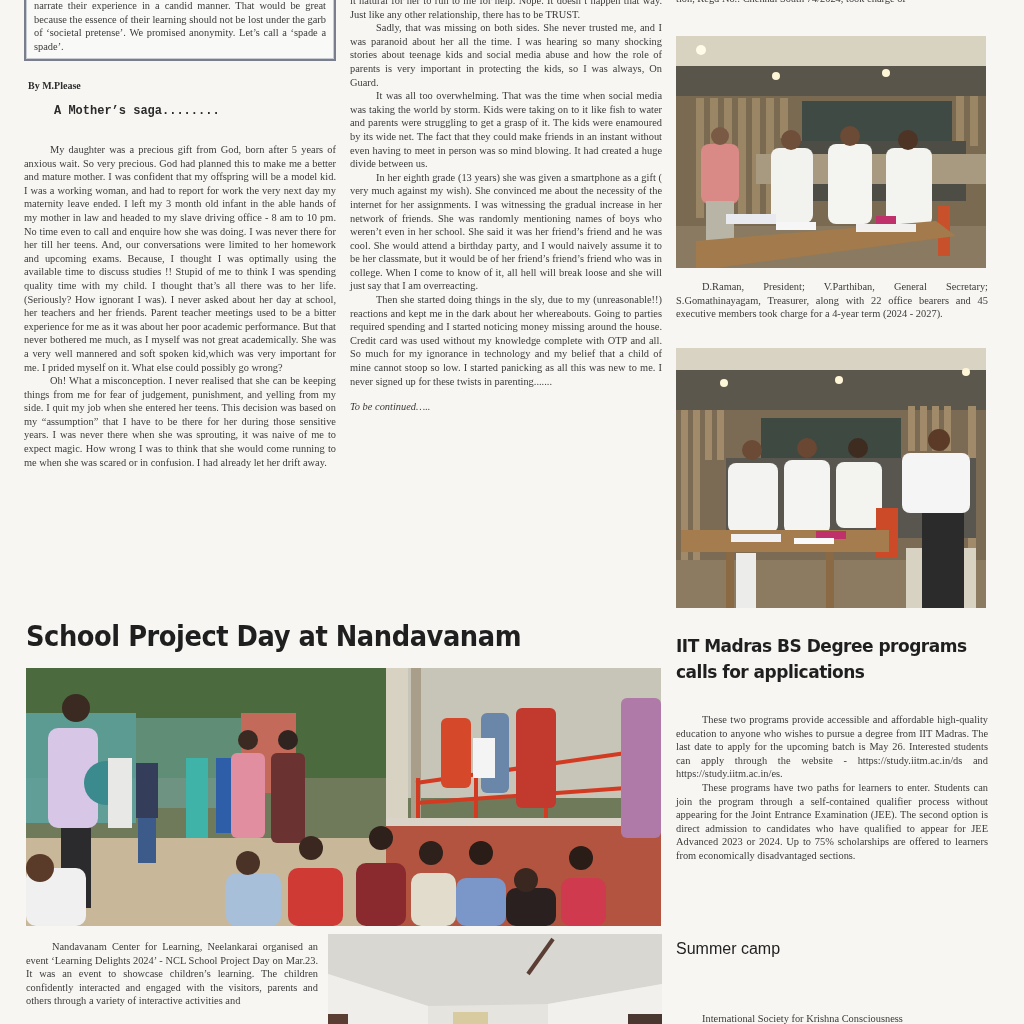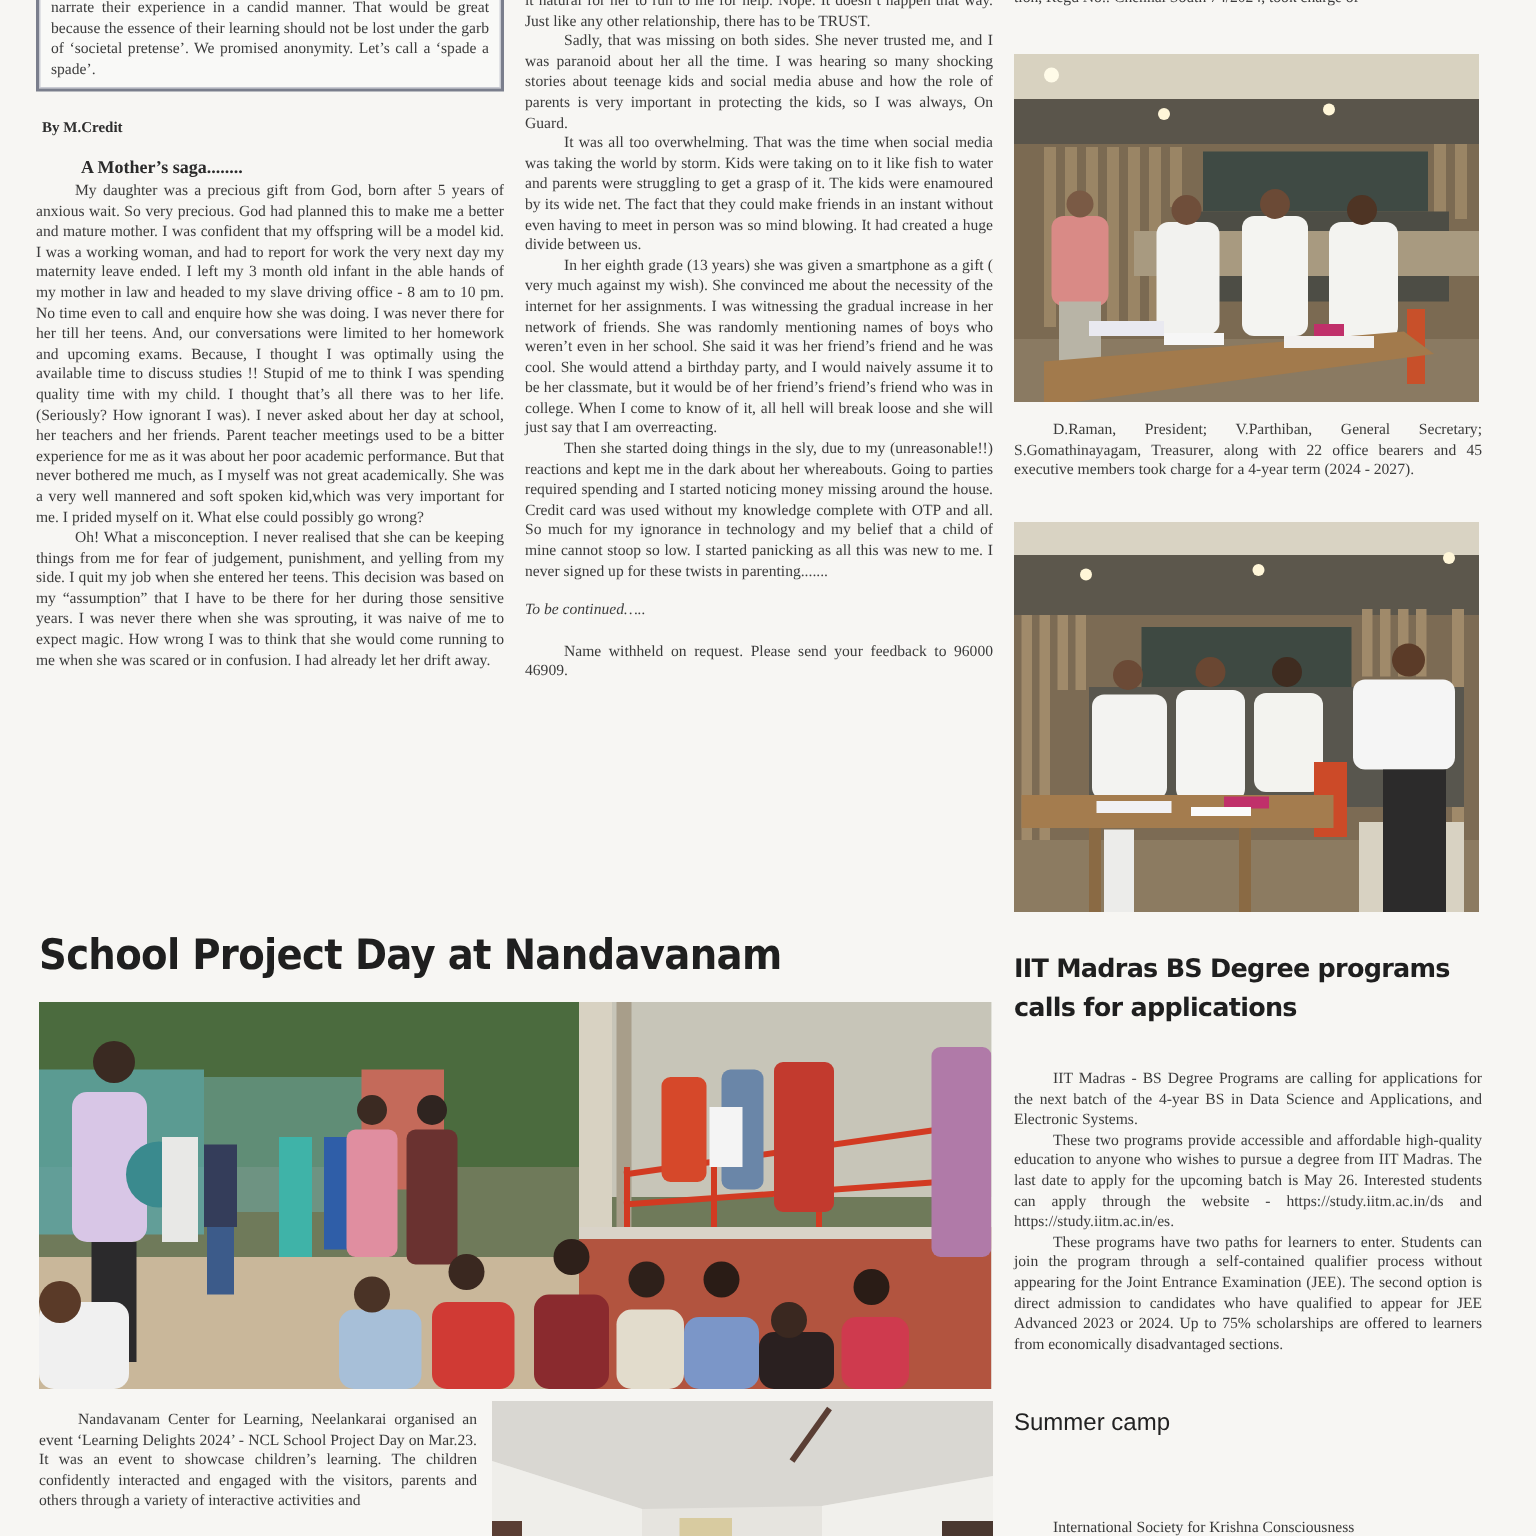--- a/index.html
+++ b/index.html
@@ -32,36 +32,35 @@
   .cont { font-style: italic; text-align: left; }
 </style>
 </head>
 <body>
 
 <div class="abs boxed txt" style="left:24px; top:-6px; width:292px;">
   <p class="noind">narrate their experience in a candid manner. That would be great because the essence of their learning should not be lost under the garb of ‘societal pretense’. We promised anonymity. Let’s call a ‘spade a spade’.</p>
 </div>
 
 <div class="abs" style="left:24px; top:80px; width:312px;">
-  <div class="byline" style="margin-left:4px;">By M.Credit</div>
-  <div class="subhead" style="margin:13px 0 2px 30px;">A Mother’s saga........</div>
+  <div class="byline" style="margin-left:4px;">By M.Please</div>
+  <div class="subhead" style="margin:13px 0 25px 30px;font-family:Liberation Mono, monospace;">A Mother’s saga........</div>
   <div class="txt">
     <p>My daughter was a precious gift from God, born after 5 years of anxious wait. So very precious. God had planned this to make me a better and mature mother. I was confident that my offspring will be a model kid. I was a working woman, and had to report for work the very next day my maternity leave ended. I left my 3 month old infant in the able hands of my mother in law and headed to my slave driving office - 8 am to 10 pm. No time even to call and enquire how she was doing.  I was never there for her till her teens. And, our conversations were limited to her homework and upcoming exams. Because, I thought I was optimally using the available time to discuss studies !! Stupid of me to think I was spending quality time with my child. I thought that’s all there was to her life. (Seriously? How ignorant I was). I never asked about her day at school, her teachers and her friends. Parent teacher meetings used to be a bitter experience for me as it was about her poor academic performance. But that never bothered me much, as I myself was not great academically. She was a very well mannered and soft spoken kid,which was very important for me. I prided myself on it. What else could possibly go wrong?</p>
     <p>Oh! What a misconception. I never realised that she can be keeping things from me for fear of judgement, punishment, and yelling from my side. I quit my job when she entered her teens. This decision was based on my “assumption” that I have to be there for her during those sensitive years. I was never there when she was sprouting, it was naive of me to expect magic. How wrong I was to think that she would come running to me when she was scared or in confusion. I had already let her drift away.</p>
   </div>
 </div>
 
 <div class="abs txt" style="left:350px; top:-6px; width:312px;">
   <p class="noind">it natural for her to run to me for help. Nope. It doesn’t happen that way. Just like any other relationship, there has to be TRUST.</p>
   <p>Sadly, that was missing on both sides. She never trusted me, and I was paranoid about her all the time. I was hearing so many shocking stories about teenage kids and social media abuse and how the role of parents is very important in protecting the kids, so I was always, On Guard.</p>
   <p>It was all too overwhelming. That was the time when social media was taking the world by storm. Kids were taking on to it like fish to water and parents were struggling to get a grasp of it. The kids were enamoured by its wide net. The fact that they could make friends in an instant without even having to meet in person was so mind blowing. It had created a huge divide between us.</p>
   <p>In her eighth grade (13 years) she was given a smartphone as a gift ( very much against my wish). She convinced me about the necessity of the internet for her assignments. I was witnessing the gradual increase in her network of friends. She was randomly mentioning names of boys who weren’t even in her school. She said it was her friend’s friend and he was cool. She would attend a birthday party, and I would naively assume it to be her classmate, but it would be of her friend’s friend’s friend who was in college. When I come to know of it, all hell will break loose and she will just say that I am overreacting.</p>
   <p>Then she started doing things in the sly, due to my (unreasonable!!) reactions and kept me in the dark about her whereabouts. Going to parties required spending and I started noticing money missing around the house. Credit card was used without my knowledge complete with OTP and all. So much for my ignorance in technology and my belief that a child of mine cannot stoop so low. I started panicking as all this was new to me. I never signed up for these twists in parenting.......</p>
   <p class="cont noind" style="margin-top:12px;">To be continued…..</p>
-  <p style="margin-top:14px;">Name withheld on request. Please send your feedback to 96000 46909.</p>
 </div>
 
 <div class="abs txt" style="left:676px; top:-8px; width:312px;">
   <p class="noind">tion, Regd No.: Chennai South 74/2024, took charge of</p>
 </div>
 
 <div class="abs photo" style="left:676px; top:36px; width:310px; height:232px;">
   <svg width="310" height="232" viewBox="0 0 310 232" aria-label="Office bearers taking charge at meeting">
     <rect width="310" height="232" fill="#8a7a62"></rect>
     <rect width="310" height="30" fill="#d8d2c0"></rect>
@@ -229,21 +228,20 @@
     <line x1="225" y1="5" x2="200" y2="40" stroke="#5a3e34" stroke-width="4"></line>
     <rect x="0" y="80" width="20" height="10" fill="#5a3e34"></rect>
     <rect x="125" y="78" width="35" height="12" fill="#d8cba0"></rect>
     <rect x="300" y="80" width="34" height="10" fill="#4a3830"></rect>
   </svg>
 </div>
 
 <div class="abs headline-cond" style="left:676px; top:634px; width:310px; font-size:17px; line-height:25.5px;">IIT Madras BS Degree programs calls for applications</div>
 
 <div class="abs txt" style="left:676px; top:713px; width:312px;">
-  <p>IIT Madras - BS Degree Programs are calling for applications for the next batch of the 4-year BS in Data Science and Applications, and Electronic Systems.</p>
   <p>These two programs provide accessible and affordable high-quality education to anyone who wishes to pursue a degree from IIT Madras. The last date to apply for the upcoming batch is May 26. Interested students can apply through the website - https://study.iitm.ac.in/ds and https://study.iitm.ac.in/es.</p>
   <p>These programs have two paths for learners to enter. Students can join the program through a self-contained qualifier process without appearing for the Joint Entrance Examination (JEE). The second option is direct admission to candidates who have qualified to appear for JEE Advanced 2023 or 2024. Up to 75% scholarships are offered to learners from economically disadvantaged sections.</p>
 </div>
 
 <div class="abs headline-plain" style="left:676px; top:936px; font-size:16px; line-height:26px;">Summer camp</div>
 <div class="abs txt" style="left:676px; top:1012px; width:312px;">
   <p>International Society for Krishna Consciousness</p>
 </div>
 
 </body></html>

